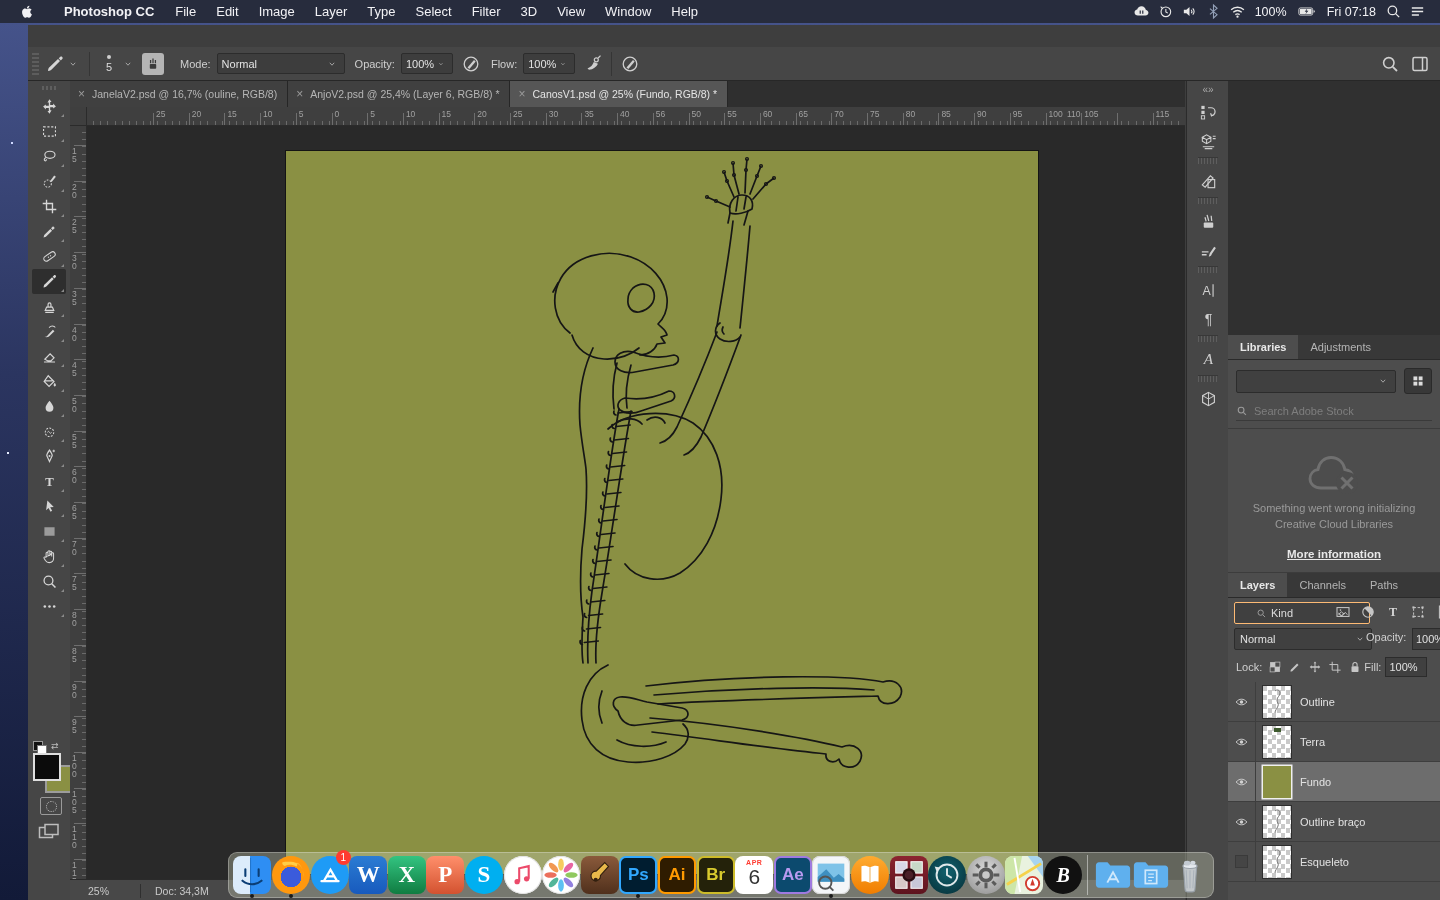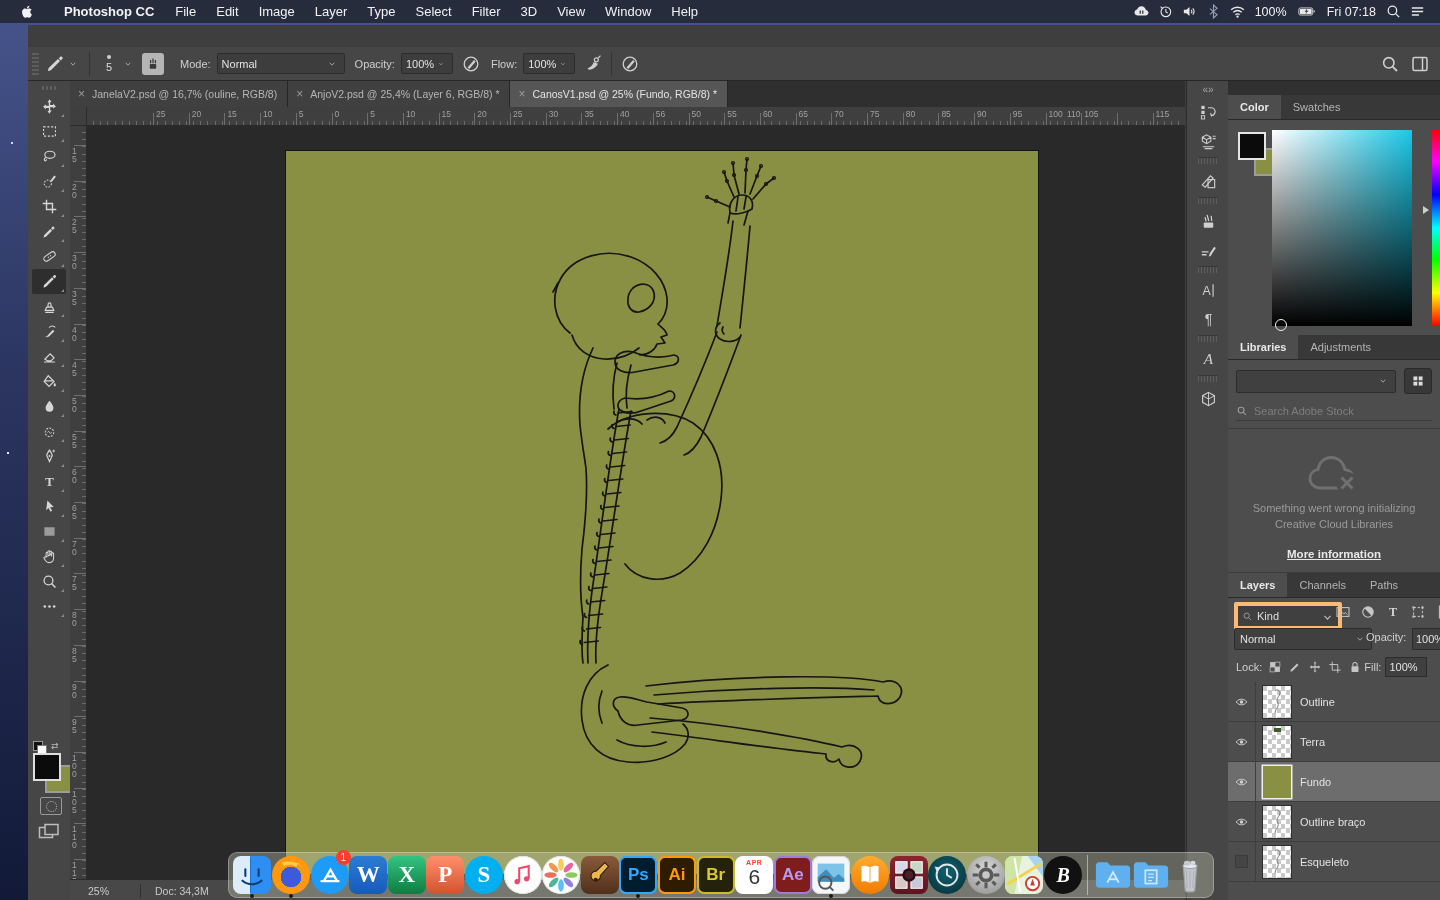--- a/index.html
+++ b/index.html
@@ -120,21 +120,21 @@
   #lib-grid-btn svg{width:14px;height:14px;}
   #lib-search{position:absolute;left:8px;top:42px;width:196px;height:18px;border-bottom:1px solid #3a3a3a;color:#7e7e7e;font-size:11px;display:flex;align-items:center;gap:6px;}
   #lib-search svg{width:12px;height:12px;}
   #lib-divider{position:absolute;left:0;top:68px;width:100%;height:1px;background:#3c3c3c;}
   #cloud-x{position:absolute;left:78px;top:92px;width:58px;height:44px;}
   .lib-msg{position:absolute;left:0;width:100%;text-align:center;color:#9a9a9a;font-size:11px;}
   #lib-link{position:absolute;left:0;top:188px;width:100%;text-align:center;color:#e8e8e8;font-size:11.5px;font-weight:bold;text-decoration:underline;}
   #lib-foot{position:absolute;left:0;top:212px;width:100%;height:26px;border-top:1px solid #3c3c3c;}
   #lib-sync{position:absolute;right:6px;top:4px;width:18px;height:16px;}
   #layers-filter{position:absolute;left:0;top:4px;width:212px;}
-  .kind-select{position:absolute;left:6px;top:0;width:92px;height:20px;background:#404040;border:4px solid #fdba74;border-radius:2px;color:#ddd;font-size:11px;display:flex;align-items:center;gap:4px;padding:0 4px;}
+  .kind-select{position:absolute;left:6px;top:0;width:92px;height:20px;background:#404040;border:1px solid #fdba74;border-radius:2px;color:#ddd;font-size:11px;display:flex;align-items:center;gap:4px;padding:0 21px;}
   .kind-select svg{width:11px;height:11px;}
   .filter-icons{position:absolute;left:104px;top:0;display:flex;gap:3px;}
   .fico{width:22px;height:20px;display:flex;align-items:center;justify-content:center;}
   .fico svg{width:16px;height:16px;}
   #blend-row{position:absolute;left:0;top:30px;width:212px;height:22px;font-size:11px;color:#cfcfcf;}
   .blend-select{position:absolute;left:6px;top:0;width:126px;height:20px;background:#404040;border:1px solid #2c2c2c;border-radius:2px;color:#e0e0e0;display:flex;align-items:center;padding:0 5px;}
   .blend-select .chev{position:absolute;right:3px;top:6px;}
   #opacity-label{position:absolute;left:138px;top:3px;}
   #opacity-field{position:absolute;left:184px;top:0;width:34px;height:20px;background:#404040;border:1px solid #2c2c2c;display:flex;align-items:center;padding:0 3px;color:#e0e0e0;}
   #lock-row{position:absolute;left:0;top:58px;width:212px;height:22px;font-size:11px;color:#cfcfcf;display:flex;align-items:center;}
@@ -707,35 +707,20 @@
             <svg viewBox="0 0 20 20">
               <path d="M10 2.5l6.2 3.5v7L10 16.5 3.8 13V6z" fill="none" stroke="#cfcfcf" stroke-width="1.2"></path>
               <path d="M10 2.5v7m0 0L3.8 6m6.2 3.5L16.2 6M10 9.5v7" fill="none" stroke="#cfcfcf" stroke-width="1"></path>
             </svg>
           </div>
         </div>
     </div>
 
     <div class="abs" id="panels">
 
-      <div class="pgroup" style="top:14px;">
-        <div class="ptabs" id="color-tabs">
-            <span class="ptab active">Color</span>
-            <span class="ptab">Swatches</span>
-          </div>
-        <div class="pbody" style="height:216px;">
-          <span id="color-swatch-fg"></span>
-          <span id="color-swatch-bg"></span>
-          <div id="color-gradient">
-            <span id="color-cursor"></span>
-          </div>
-          <span id="hue-marker"></span>
-          <div id="hue-strip"></div>
-        </div>
-      </div>
 
       <div class="pgroup" style="top:254px;">
         <div class="ptabs" id="lib-tabs">
             <span class="ptab active">Libraries</span>
             <span class="ptab">Adjustments</span>
           </div>
         <div class="pbody" style="height:238px;">
           <div class="lib-select">
               <span class="chev ico">
                 <svg viewBox="0 0 20 20">
@@ -1126,21 +1111,21 @@
       <div class="dock-item">
         <div class="di adobe" style="border:2px solid #cdbb2a;background:#24220a;color:#d9cb2e;">Br</div>
       </div>
       <div class="dock-item">
         <div class="di cal">
           <span class="mon">APR</span>
           <span class="day">6</span>
         </div>
       </div>
       <div class="dock-item">
-        <div class="di adobe" style="border:2px solid #9f7ae0;background:#7f1d1d;color:#b99af1;">Ae</div>
+        <div class="di adobe" style="border:2px solid #9f7ae0;background:#0c4a6e;color:#b99af1;">Ae</div>
       </div>
       <div class="dock-item">
         <div class="di rsq" style="background:#f4f6f8;box-shadow:inset 0 0 0 1px #d8d8d8;">
           <svg viewBox="0 0 40 40">
             <rect x="6" y="8" width="28" height="19" fill="#7fc3e8"></rect>
             <path d="M6 22l9-8 8 9 5-4 6 5v3H6z" fill="#3e8fc0"></path>
             <circle cx="14" cy="28" r="6.5" fill="none" stroke="#555" stroke-width="2"></circle>
             <path d="M18.5 32.5l4 4" stroke="#555" stroke-width="2"></path>
           </svg>
         </div>

